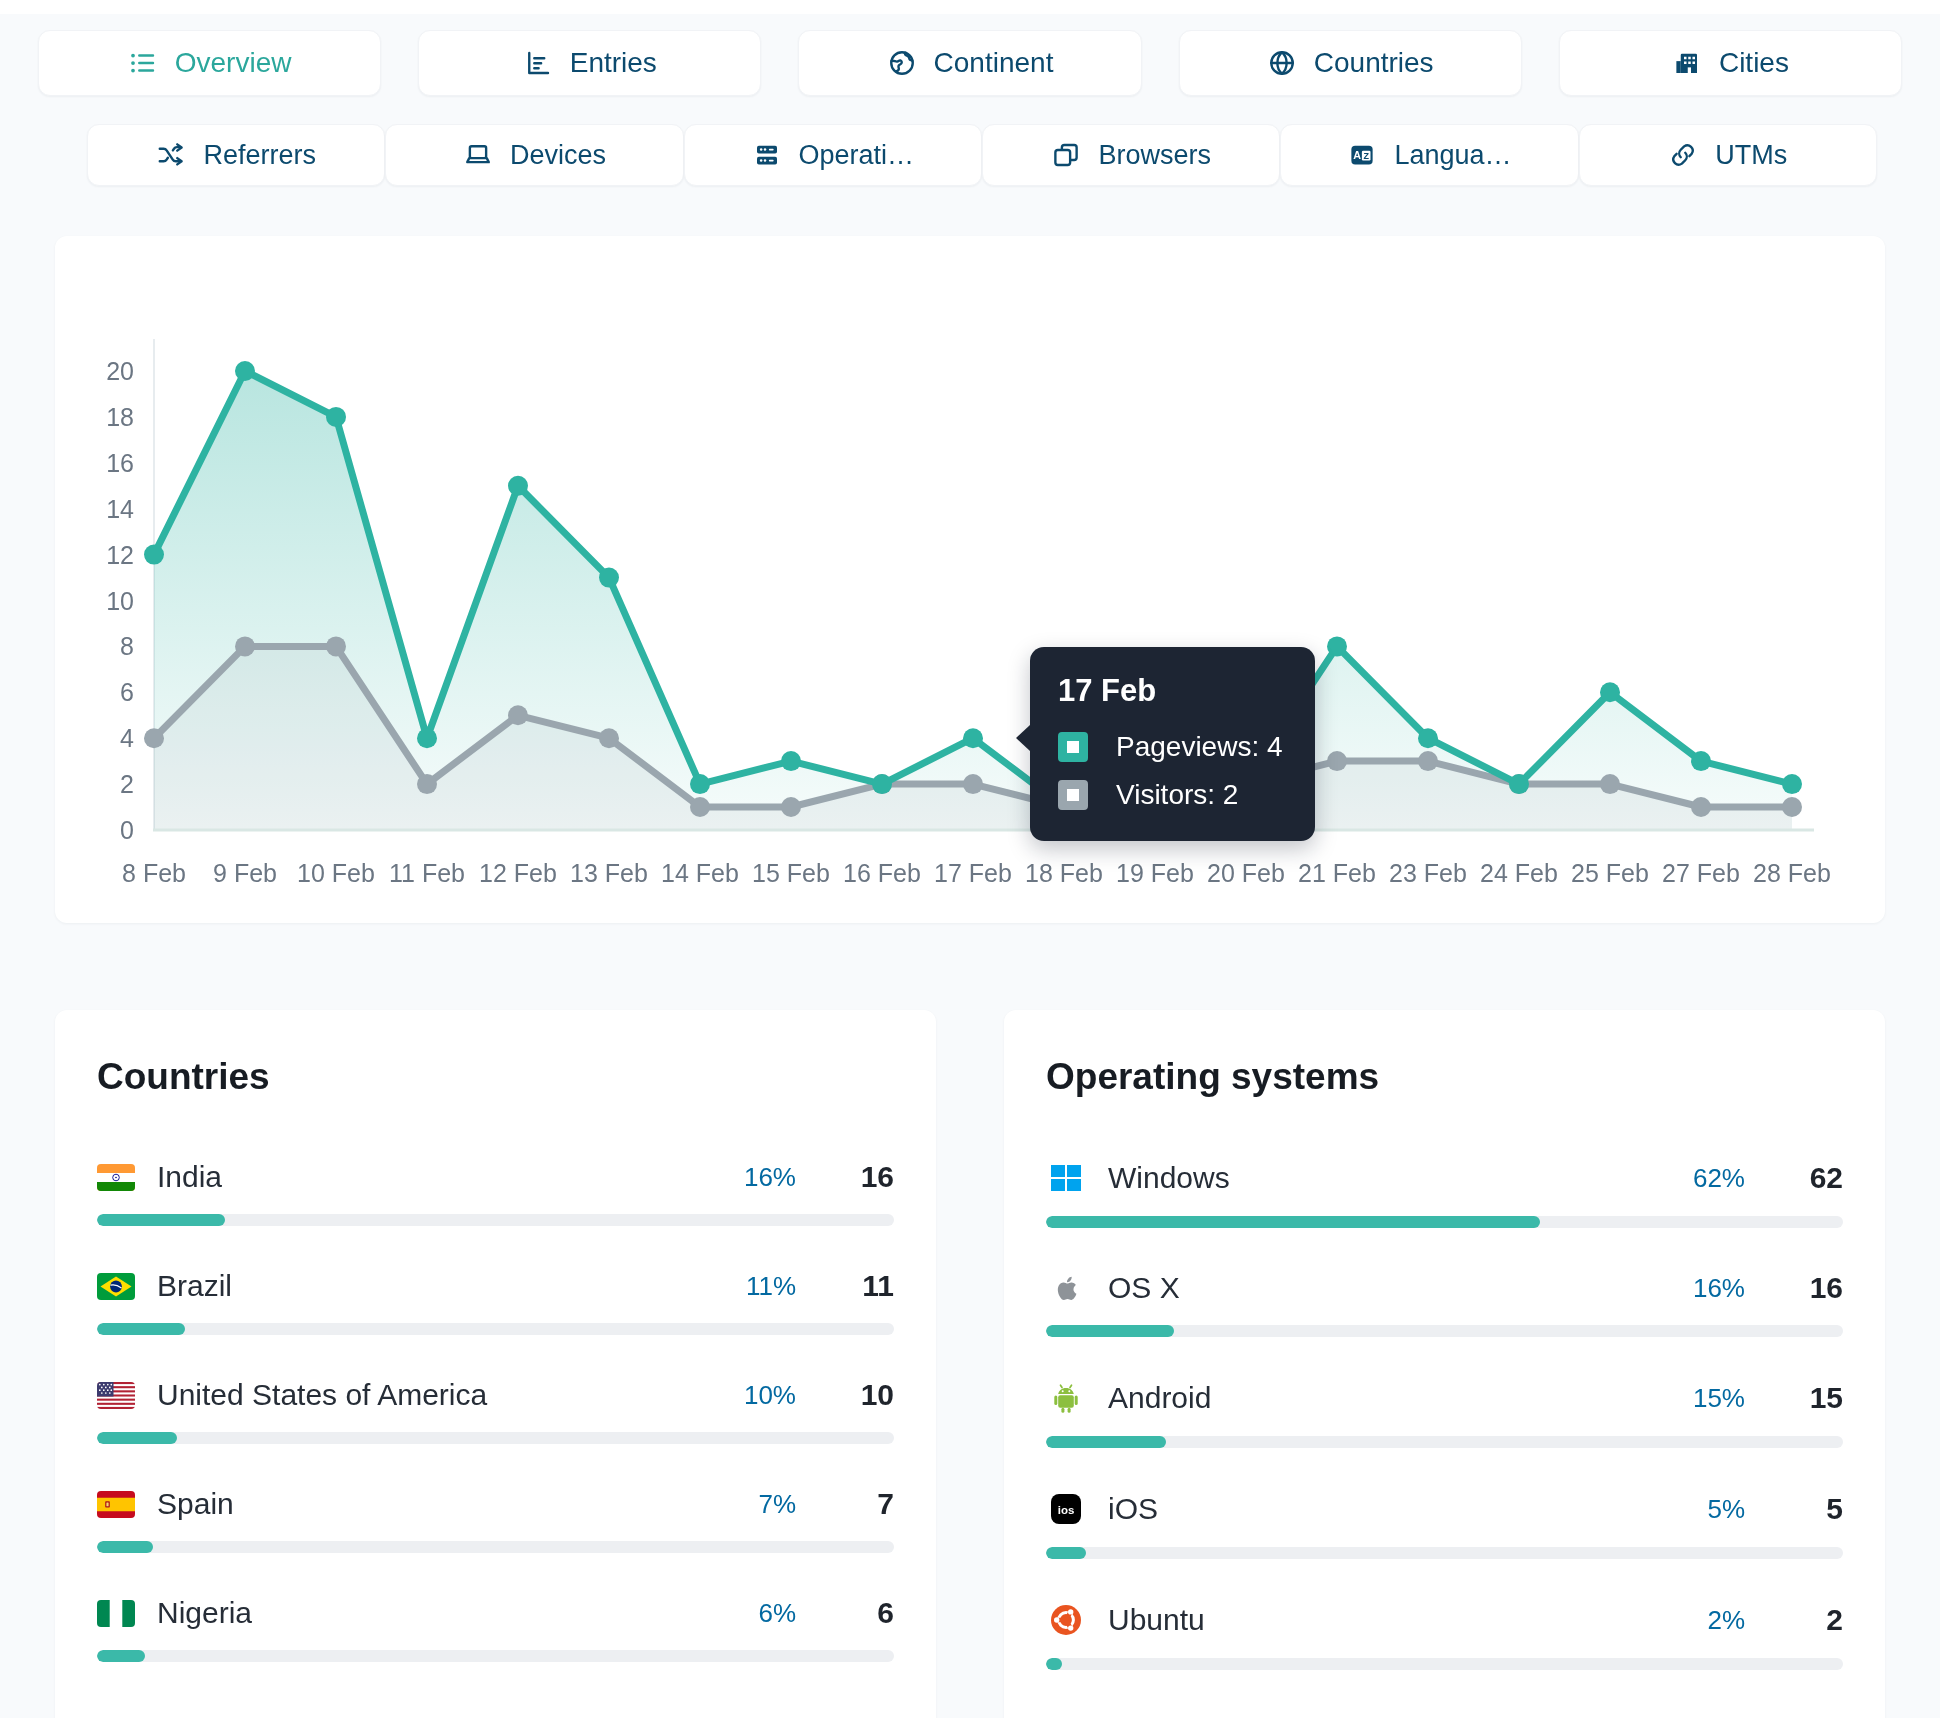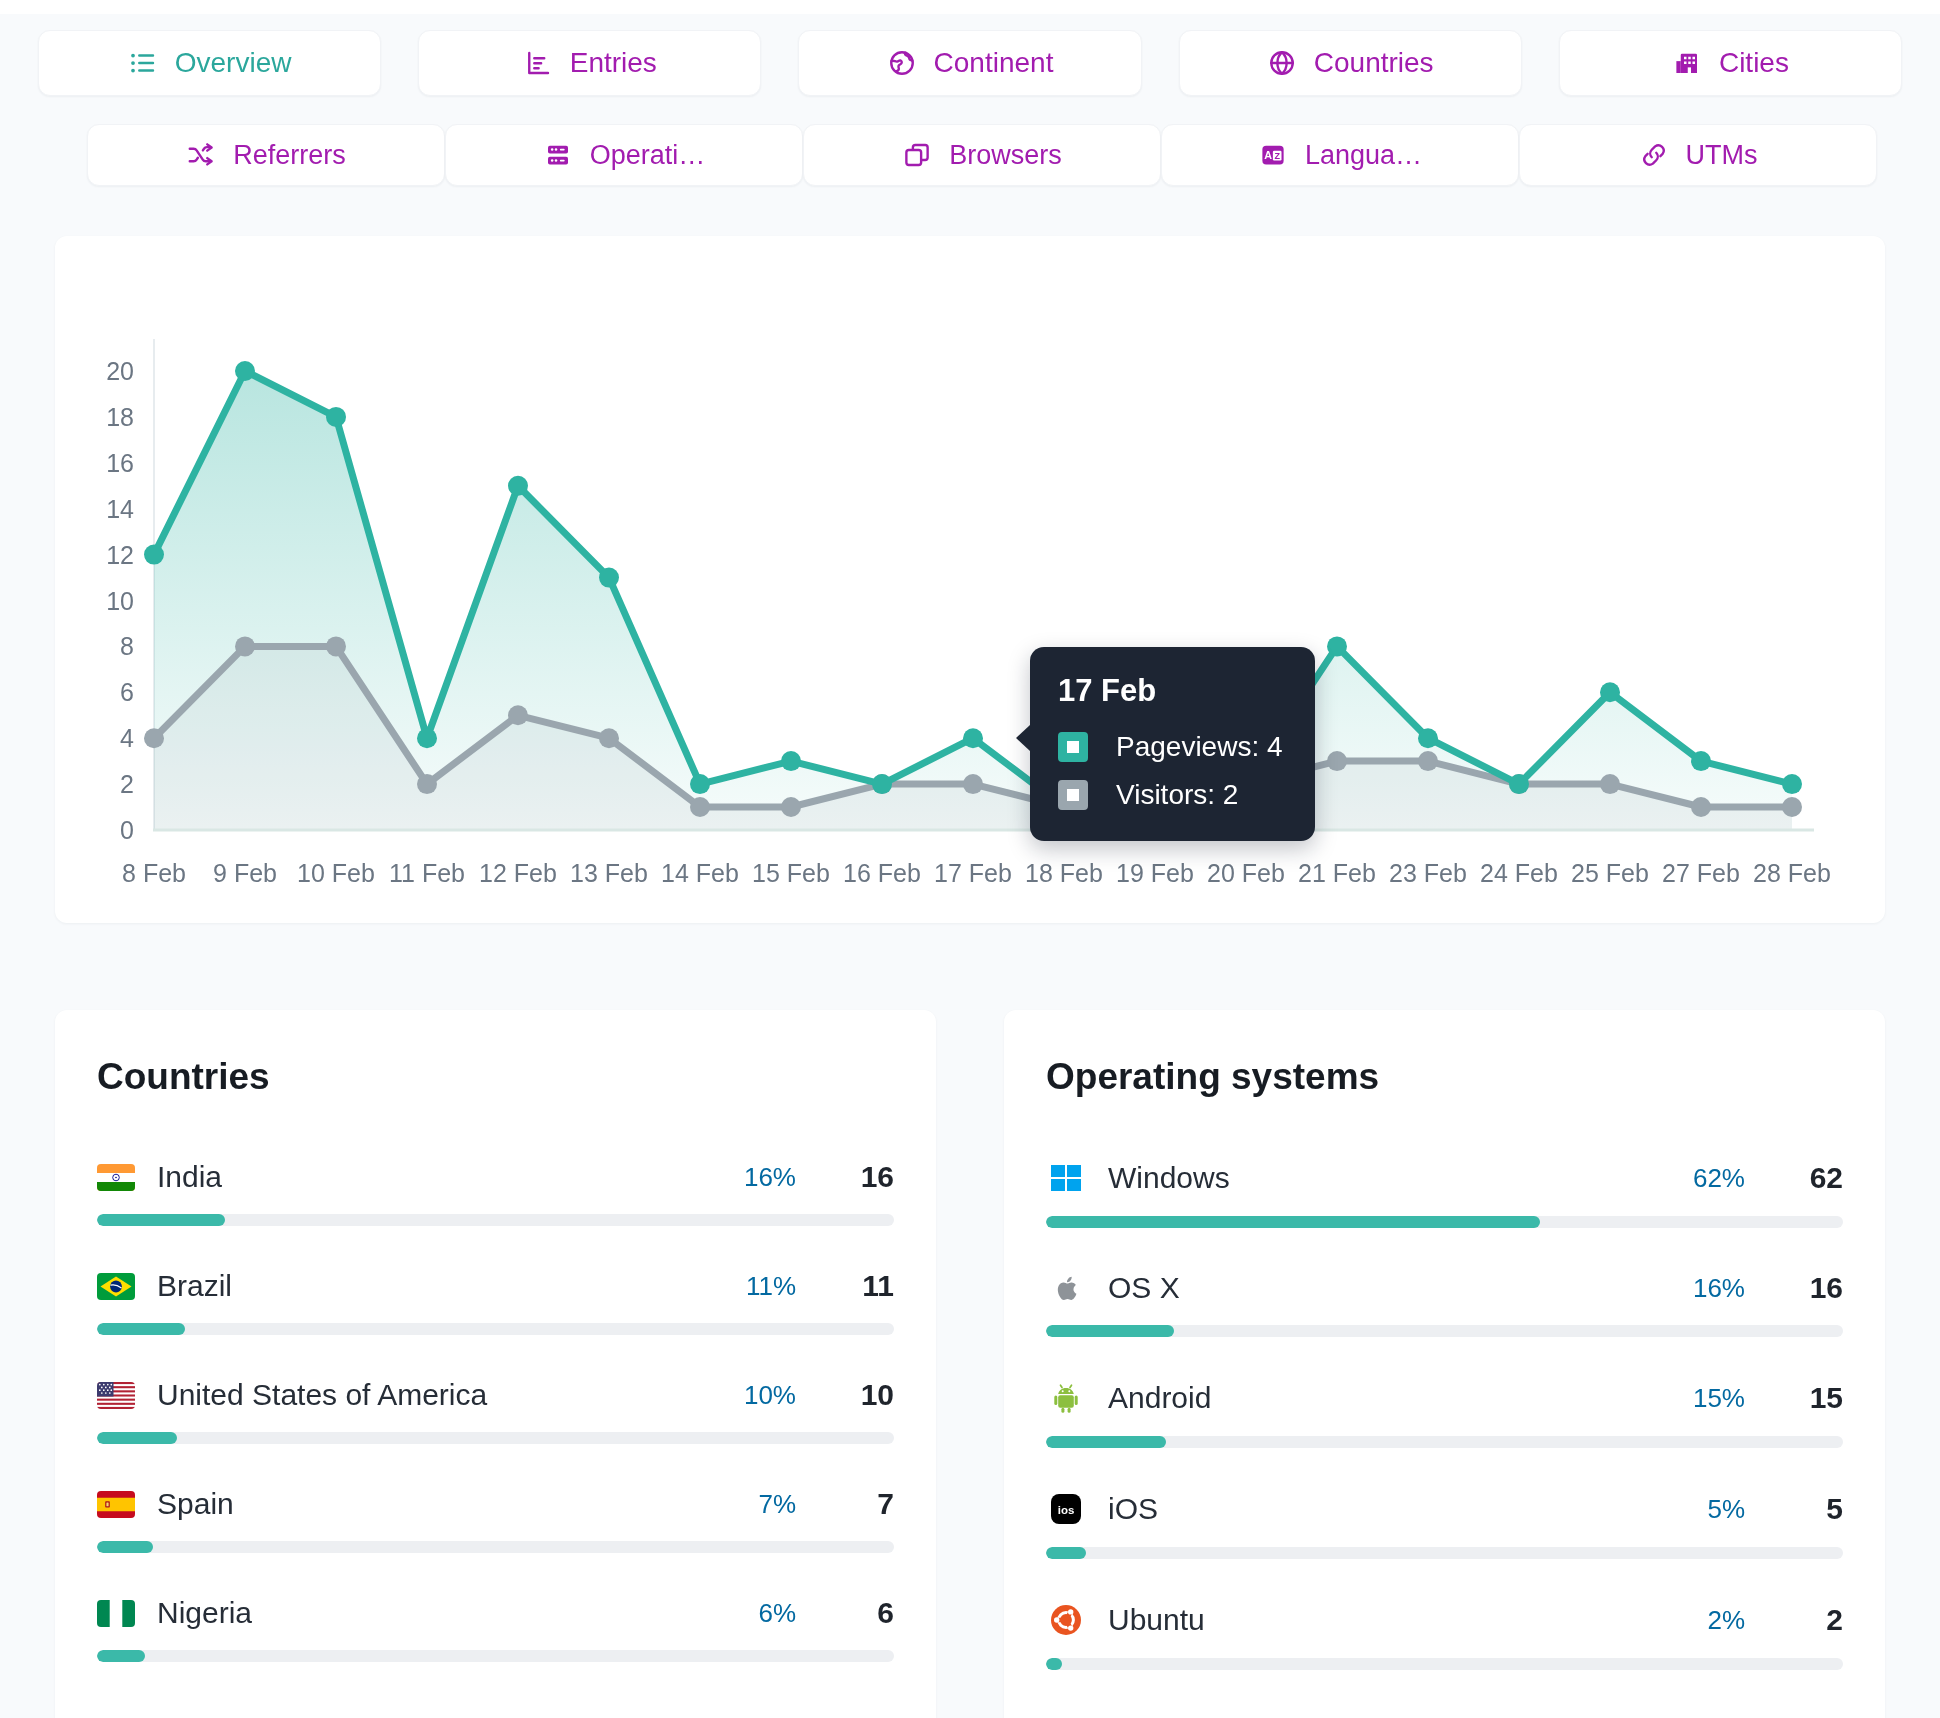--- a/index.html
+++ b/index.html
@@ -13,21 +13,21 @@
   .top-strip { height:14px; background:#ffffff; }
 
   
   .tabs { display:flex; }
   .tabs1 { gap:37px; padding:0 38px; margin-top:16px; }
   .tabs2 { padding:0 63px; margin-top:28px;margin-left:24px; }
   .tab {
     flex:1; height:66px; background:#ffffff; border-radius:12px;
     border:1px solid #f1f3f6; box-shadow:0 1px 2px rgba(25,39,57,0.05);
     display:flex; align-items:center; justify-content:center; gap:17px;
-    font-size:28px; color:#a21caf; cursor:pointer; white-space:nowrap;
+    font-size:28px; color:#0c4a6e; cursor:pointer; white-space:nowrap;
   }
   .tabs2 .tab { height:62px; font-size:27px; }
   .tab.active { color:#2ba79c; }
   .tab-icon { width:30px; height:30px; display:inline-flex; flex:none; }
   .tab-icon svg { width:100%; height:100%; }
 
   
   .chart-card {
     position:relative; margin:50px 55px 0; height:687px;
     background:#ffffff; border-radius:12px;
@@ -134,20 +134,29 @@
     <div class="tab">
     <span class="tab-icon">
         <svg viewBox="0 0 24 24" fill="none" stroke="currentColor" stroke-width="1.9" stroke-linecap="round" stroke-linejoin="round">
           <path d="M3 7h3.1c1 0 1.9.5 2.4 1.3l4.9 7.4c.5.8 1.4 1.3 2.4 1.3H19"></path>
           <path d="M3 17h3.1c1 0 1.9-.5 2.4-1.3l1-1.5"></path>
           <path d="M13.5 8.3l.9-1.3c.5-.8 1.4-1.3 2.4-1.3H19"></path>
           <path d="M17 3.5 20.5 6 17 8.5M17 14.5 20.5 17 17 19.5"></path>
         </svg>
       </span>
     <span class="tab-label">Referrers</span>
+  </div>
+    <div class="tab">
+    <span class="tab-icon">
+        <svg viewBox="0 0 24 24" fill="none" stroke="currentColor" stroke-width="1.9" stroke-linecap="round" stroke-linejoin="round">
+          <rect x="5.5" y="5" width="13" height="9.5" rx="1.3"></rect>
+          <path d="M5 14.5l-1.6 3.2h17.2L19 14.5"></path>
+        </svg>
+      </span>
+    <span class="tab-label">Devices</span>
   </div>
     <div class="tab">
     <span class="tab-icon">
         <svg viewBox="0 0 24 24" fill="currentColor" stroke="none">
           <rect x="4" y="4.5" width="16" height="6.2" rx="1.5"></rect>
           <rect x="4" y="13.3" width="16" height="6.2" rx="1.5"></rect>
           <g fill="#ffffff">
             <circle cx="7.3" cy="7.6" r="1"></circle>
             <circle cx="10.4" cy="7.6" r="1"></circle>
             <circle cx="7.3" cy="16.4" r="1"></circle>

